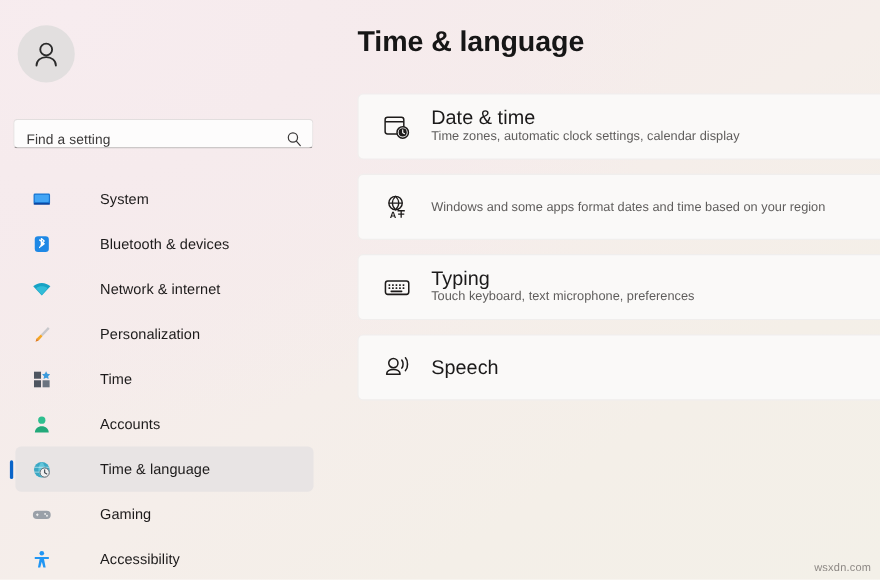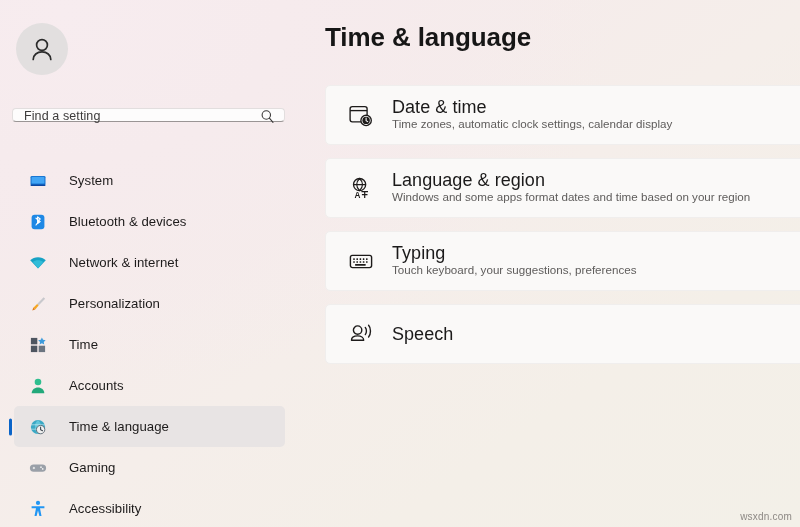--- a/index.html
+++ b/index.html
@@ -39,27 +39,27 @@
     background: #e2dfdf;
     display: flex;
     align-items: center;
     justify-content: center;
   }
   .avatar svg { display: block; }
 
   .search-box {
     position: absolute;
     left: 12px; top: 108px;
-    width: 273px; height: 14px;
+    width: 273px; height: 27px;
     background: #fdfcfc;
     border: 1px solid #e2dede;
     border-bottom: 1px solid #9a9595;
     border-radius: 4px;
     display: flex;
-    align-items: flex-start;
+    align-items: flex-end;
     padding: 0 9px 0 11px;
   }
   .search-input {
     flex: 1;
     border: none;
     outline: none;
     background: transparent;
     font-family: "Liberation Sans", sans-serif;
     font-size: 12.5px;
     color: #272727;
@@ -72,20 +72,21 @@
 
   .nav-item {
     position: relative;
     height: 41px;
     margin: 0 15px 0 14px;
     border-radius: 5px;
     display: flex;
     align-items: center;
     padding-left: 14px;
     cursor: default;
+    gap: 22px;
   }
   .nav-item.selected { background: #e8e4e4; }
   .nav-item.selected::before {
     content: "";
     position: absolute;
     left: -5px; top: 50%;
     transform: translateY(-50%);
     width: 3px; height: 17px;
     border-radius: 2px;
     background: #0a64c8;
@@ -323,21 +324,20 @@
       <div class="card">
         <span class="card-icon">
           <svg width="24" height="23" viewBox="0 0 24 23">
             <circle cx="10.6" cy="7.6" r="6.1" fill="none" stroke="#1d1b1a" stroke-width="1.3"></circle>
             <path d="M4.5 7.6h12.2M10.6 1.5c-1.9 1.8-2.9 4-2.9 6.1s1 4.3 2.9 6.1c1.9-1.8 2.9-4 2.9-6.1s-1-4.3-2.9-6.1z" fill="none" stroke="#1d1b1a" stroke-width="1.15"></path>
             <text x="5.4" y="21.1" font-family="'Liberation Sans',sans-serif" font-size="8.2" font-weight="bold" fill="#1d1b1a">A</text>
             <path d="M12.4 14.6h6.6M15.7 14.6v6.4M12.9 17.6h5.6" stroke="#1d1b1a" stroke-width="1.2" fill="none"></path>
           </svg>
         </span>
         <div class="card-text">
-          <div class="card-title">Language &amp; region</div>
           <div class="card-sub">Windows and some apps format dates and time based on your region</div>
         </div>
       </div>
 
       <div class="card">
         <span class="card-icon">
           <svg width="24" height="23" viewBox="0 0 24 23">
             <rect x="1.4" y="5.4" width="21.2" height="12.2" rx="2.1" fill="none" stroke="#1d1b1a" stroke-width="1.4"></rect>
             <g fill="#1d1b1a">
               <rect x="4.2" y="8.3" width="1.6" height="1.6" rx=".35"></rect>
@@ -349,21 +349,21 @@
               <rect x="7.4" y="11.2" width="1.6" height="1.6" rx=".35"></rect>
               <rect x="10.6" y="11.2" width="1.6" height="1.6" rx=".35"></rect>
               <rect x="13.8" y="11.2" width="1.6" height="1.6" rx=".35"></rect>
               <rect x="17" y="11.2" width="1.6" height="1.6" rx=".35"></rect>
               <rect x="6" y="14.1" width="10.8" height="1.6" rx=".6"></rect>
             </g>
           </svg>
         </span>
         <div class="card-text">
           <div class="card-title">Typing</div>
-          <div class="card-sub">Touch keyboard, your suggestions, preferences</div>
+          <div class="card-sub">Touch keyboard, text microphone, preferences</div>
         </div>
       </div>
 
       <div class="card">
         <span class="card-icon">
           <svg width="24" height="23" viewBox="0 0 24 23">
             <circle cx="8.6" cy="7.1" r="4.2" fill="none" stroke="#1d1b1a" stroke-width="1.4"></circle>
             <path d="M2.5 17.2c0-2.7 2.7-4.3 6.1-4.3s6.1 1.6 6.1 4.3z" fill="none" stroke="#1d1b1a" stroke-width="1.4" stroke-linejoin="round"></path>
             <path d="M16.3 4.4c1.5 1.6 1.5 5.5 0 7.2" fill="none" stroke="#1d1b1a" stroke-width="1.4" stroke-linecap="round"></path>
             <path d="M19.6 2.3c2.5 2.6 2.5 9 0 11.6" fill="none" stroke="#1d1b1a" stroke-width="1.4" stroke-linecap="round"></path>

